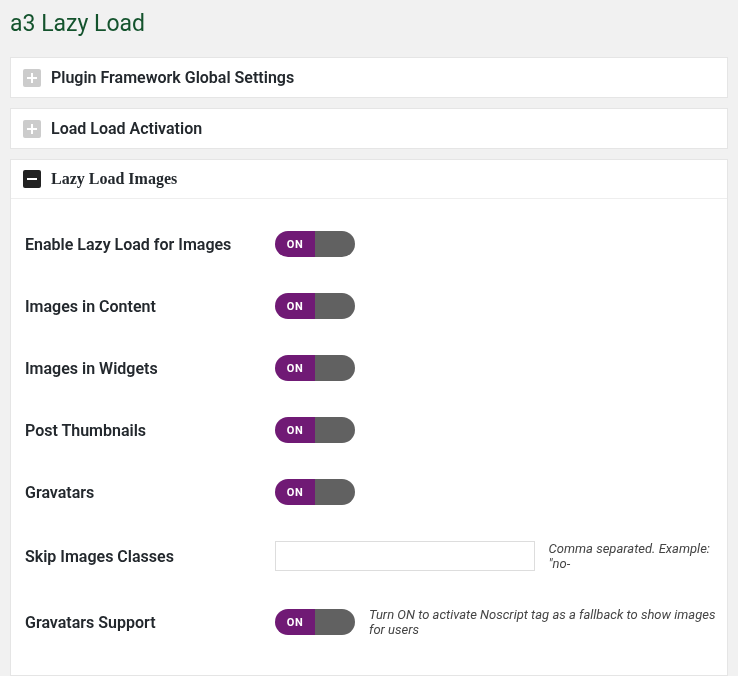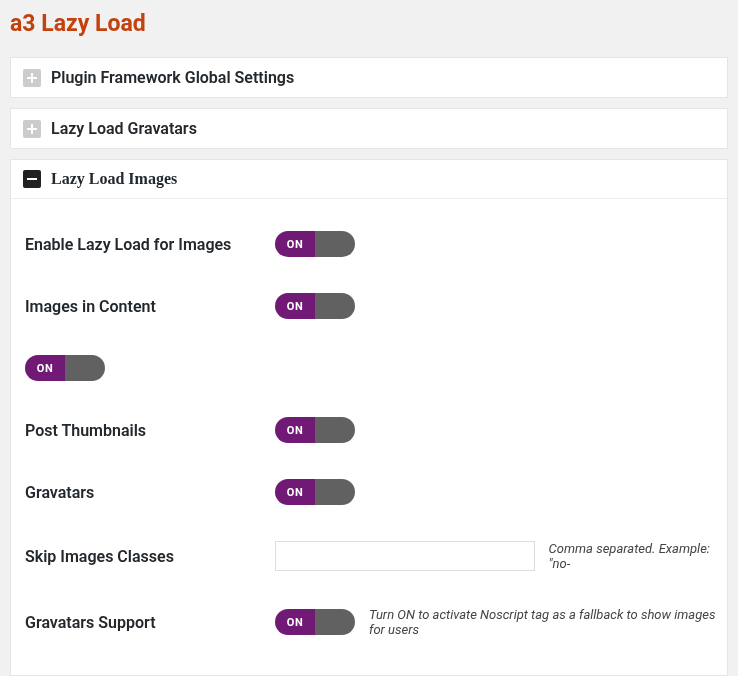--- a/index.html
+++ b/index.html
@@ -9,23 +9,23 @@
     }
     body {
       font-family: -apple-system, BlinkMacSystemFont, "Segoe UI", Roboto, "Helvetica Neue", Arial, sans-serif;
       background: #f1f1f1;
       color: #23282d;
       font-size: 14px;
       width: 738px;
     }
     .page-title {
       font-size: 23px;
-      font-weight: 700;
+      font-weight: 400;
       padding: 10px 5px 10px 10px;
-      color: #c2410c;
+      color: #14532d;
     }
     .panel-collapsed {
       background: #fff;
       border: 1px solid #e5e5e5;
       margin: 10px 10px 0 10px;
       padding: 10px 12px;
       display: flex;
       align-items: center;
       cursor: pointer;
     }
@@ -140,21 +140,21 @@
 </div>
 
 <div class="panel-collapsed">
   <span class="expand-icon">
     <svg viewBox="0 0 18 18">
         <rect x="0" y="0" width="18" height="18" rx="2" fill="#ccc"></rect>
         <rect x="8" y="4" width="2" height="10" fill="#fff"></rect>
         <rect x="4" y="8" width="10" height="2" fill="#fff"></rect>
       </svg>
   </span>
-  <span class="panel-title">Lazy Load Gravatars</span>
+  <span class="panel-title">Load Load Activation</span>
 </div>
 
 <div class="panel-expanded">
   <div class="panel-header-expanded">
     <span class="collapse-icon">
       <svg viewBox="0 0 18 18">
           <rect x="0" y="0" width="18" height="18" rx="2" fill="#222"></rect>
           <rect x="4" y="8" width="10" height="2" fill="#fff"></rect>
         </svg>
     </span>
@@ -177,20 +177,21 @@
       <div class="setting-label">Images in Content</div>
       <div class="setting-control">
         <div class="toggle-switch">
           <div class="toggle-on-part">ON</div>
           <div class="toggle-off-part"></div>
         </div>
       </div>
     </div>
 
     <div class="setting-row">
+      <div class="setting-label">Images in Widgets</div>
       <div class="setting-control">
         <div class="toggle-switch">
           <div class="toggle-on-part">ON</div>
           <div class="toggle-off-part"></div>
         </div>
       </div>
     </div>
 
     <div class="setting-row">
       <div class="setting-label">Post Thumbnails</div>

